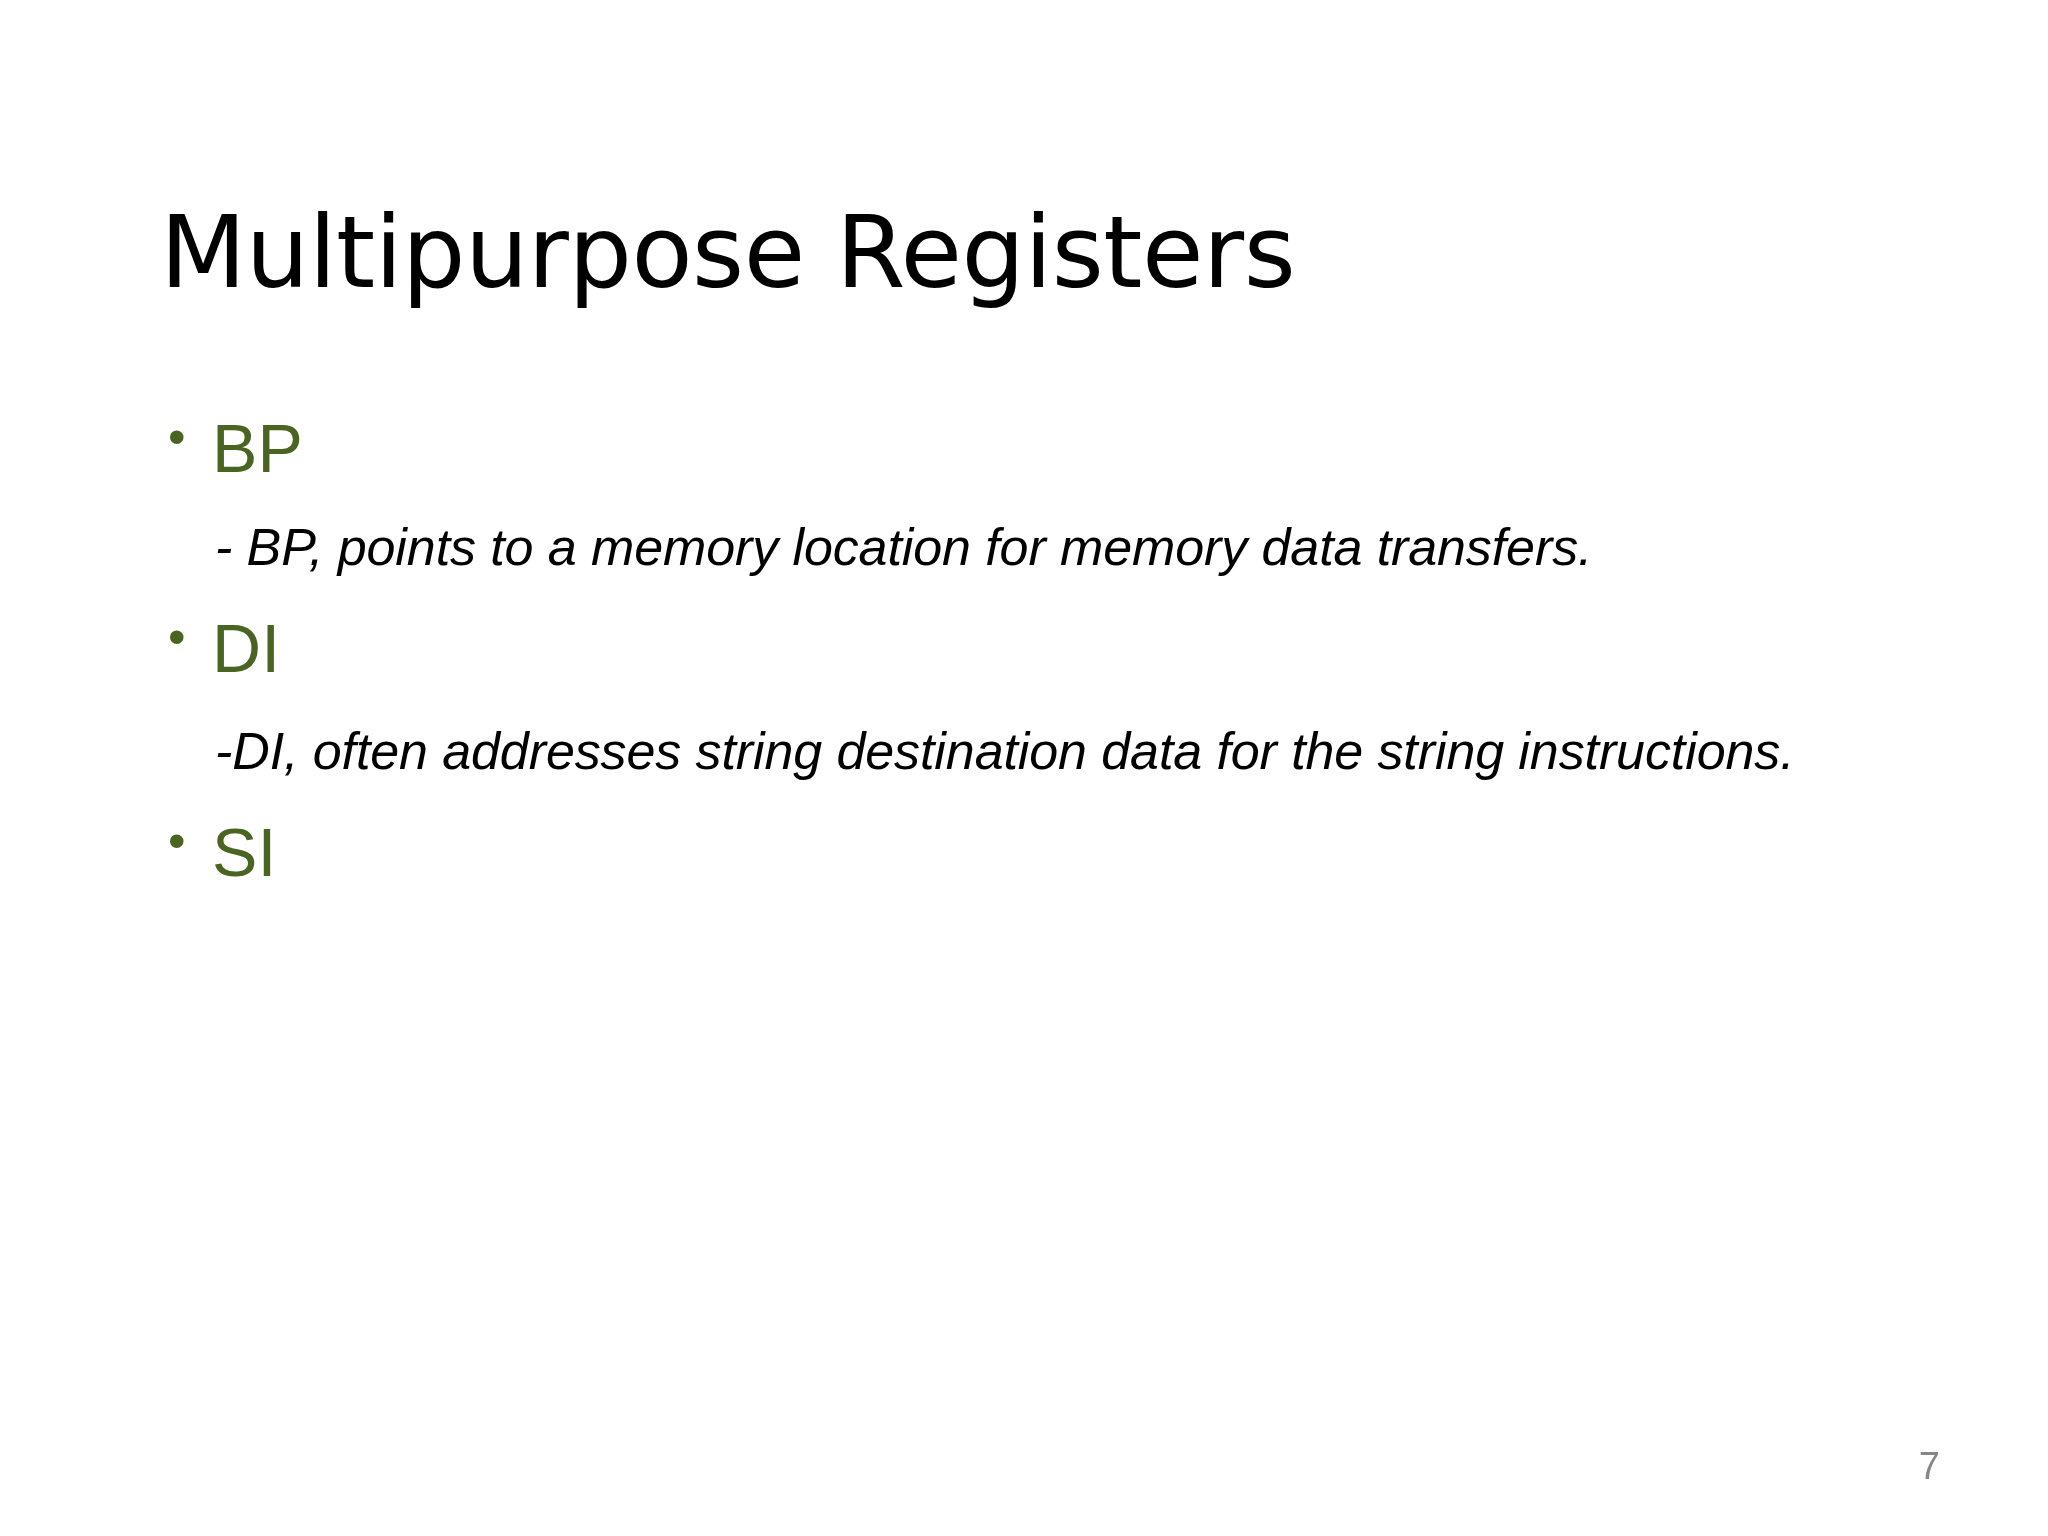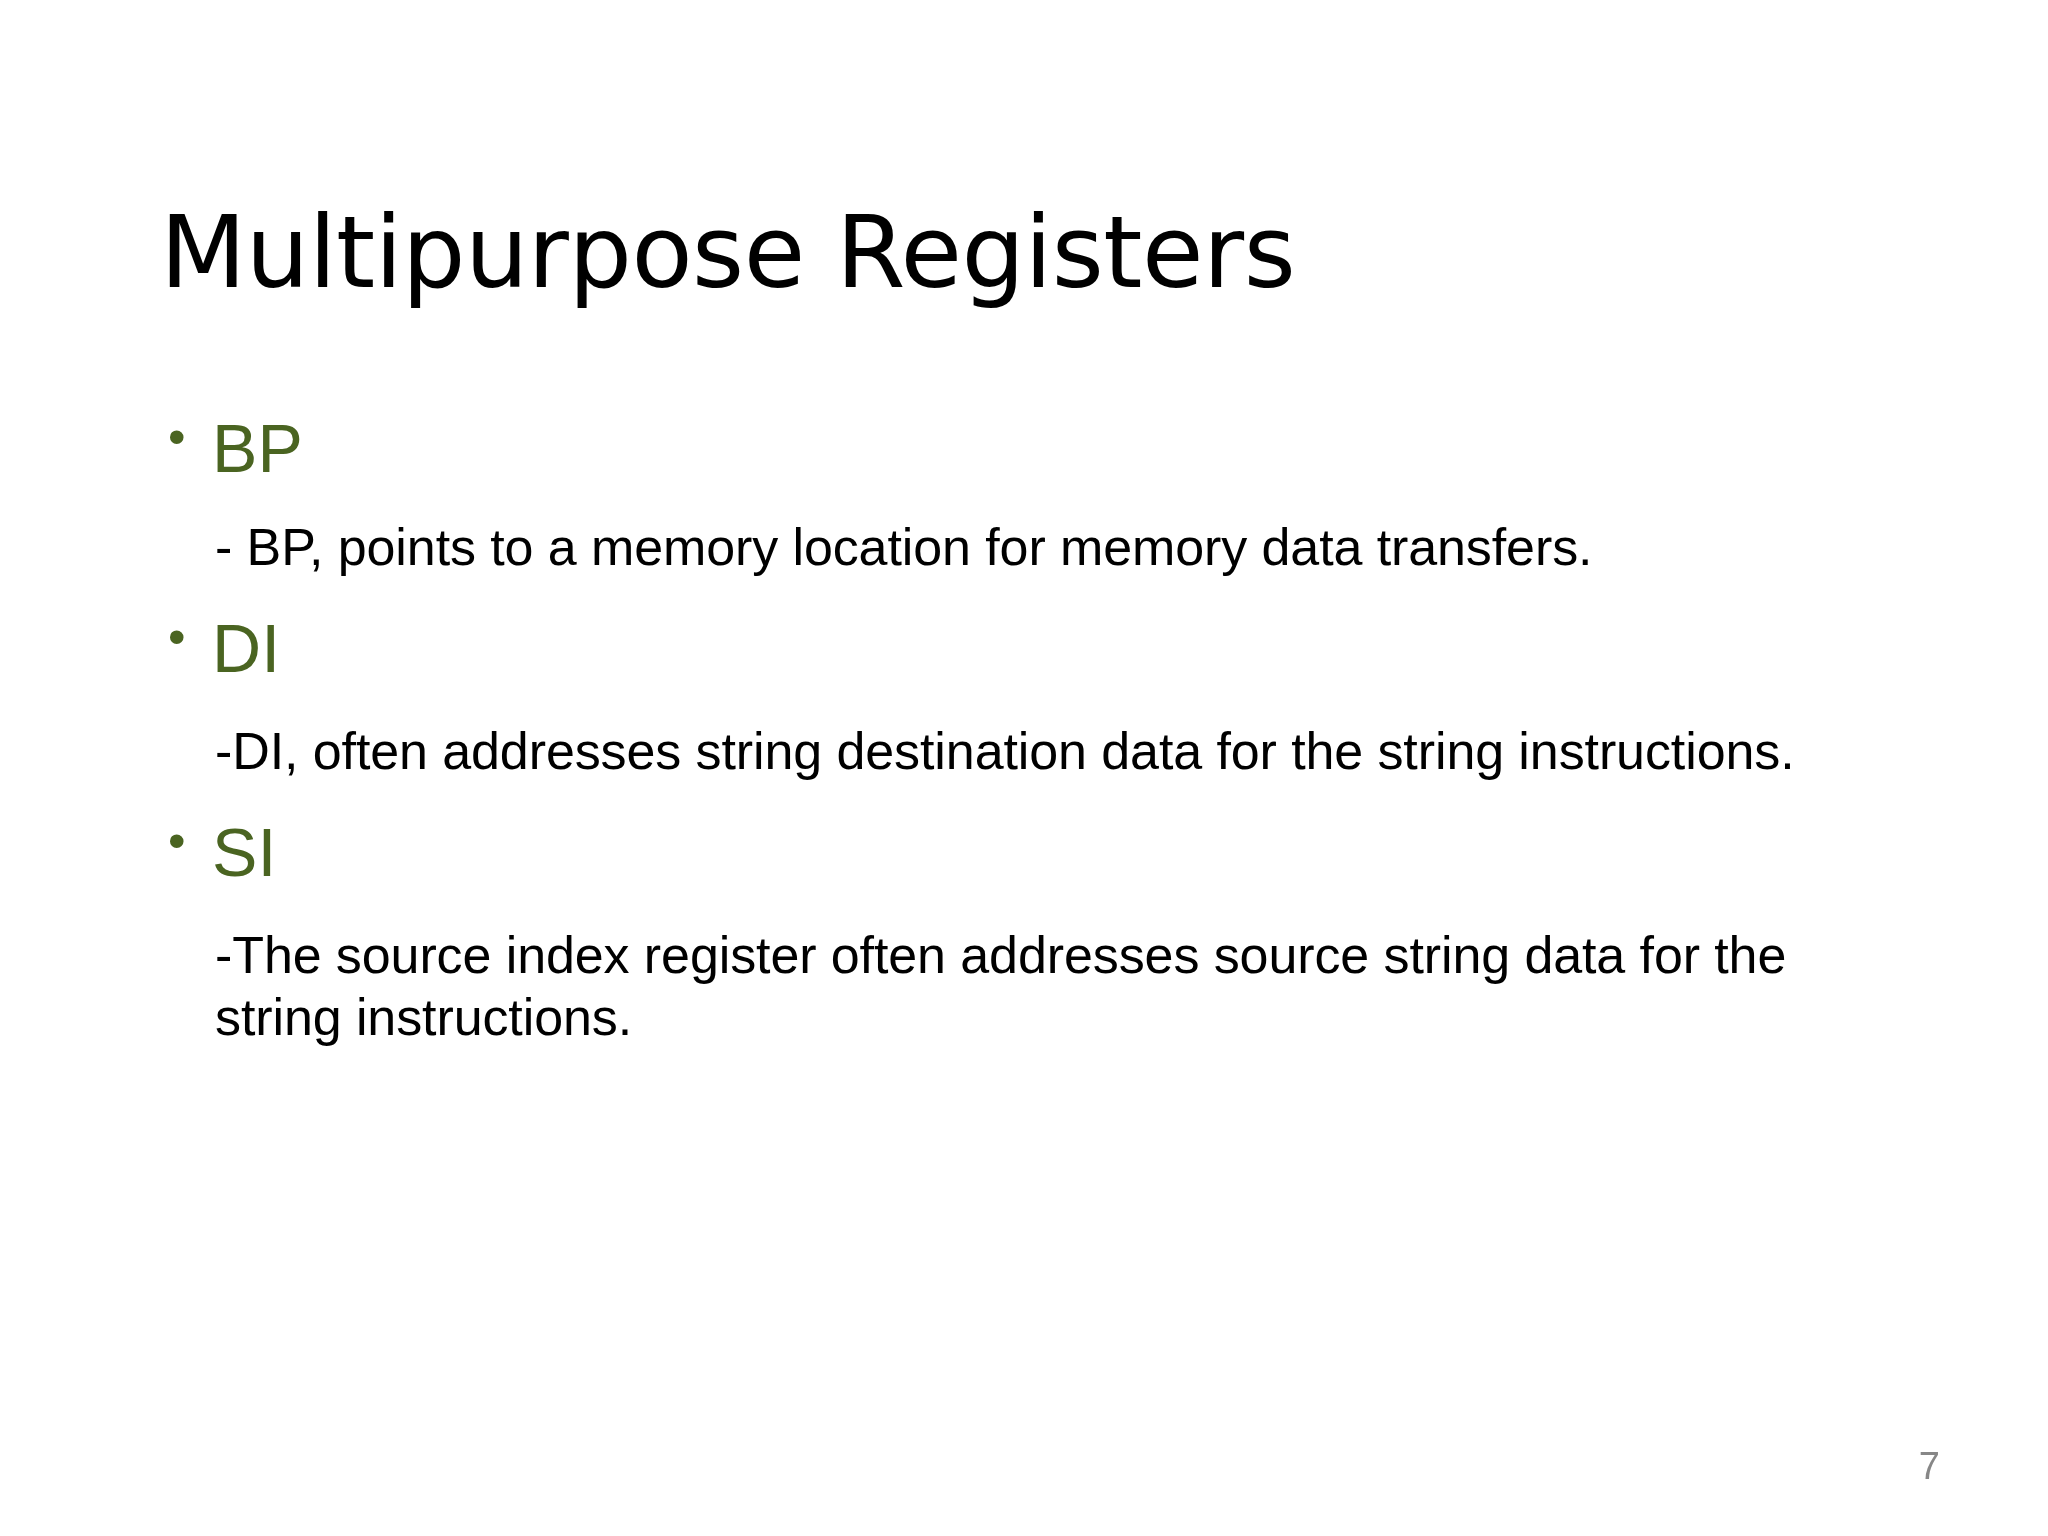--- a/index.html
+++ b/index.html
@@ -67,20 +67,21 @@
     letter-spacing: 0.2px;
   }
 
   .para {
     margin: 0;
     padding-left: 55px;
     font-size: 52px;
     line-height: 1.20;
     color: #000000;
     letter-spacing: -0.1px;
+    font-style: italic;
   }
 
   .gap-a { height: 22px; }
   .gap-b { height: 26px; }
   .gap-c { height: 26px; }
   .gap-d { height: 26px; }
   .gap-e { height: 26px; }
 
   
   .page-number {
@@ -117,19 +118,18 @@
     <div class="gap-c"></div>
     <p class="para">-DI, often addresses string destination data for the string instructions.</p>
 
     <div class="gap-d"></div>
 
     <div class="bullet-row">
       <span class="bullet-dot">•</span>
       <span class="bullet-label">SI</span>
     </div>
     <div class="gap-e"></div>
-    <p class="para">-The source index register often addresses source string data for the string instructions.</p>
 
   </div>
 
   <div class="page-number">7</div>
 
 </div>
 
 </body></html>

